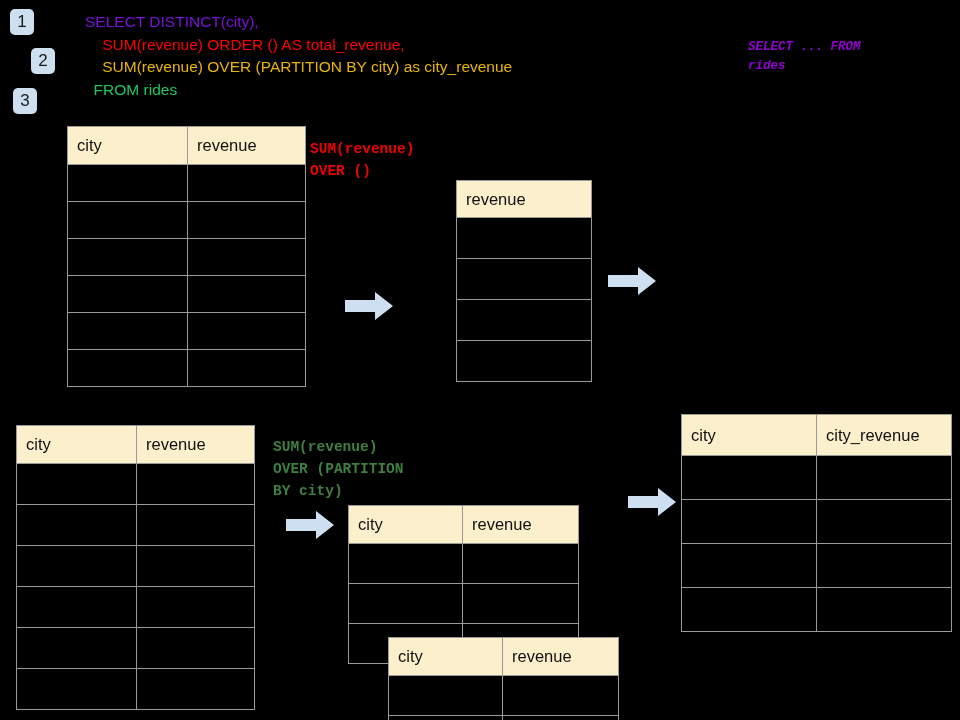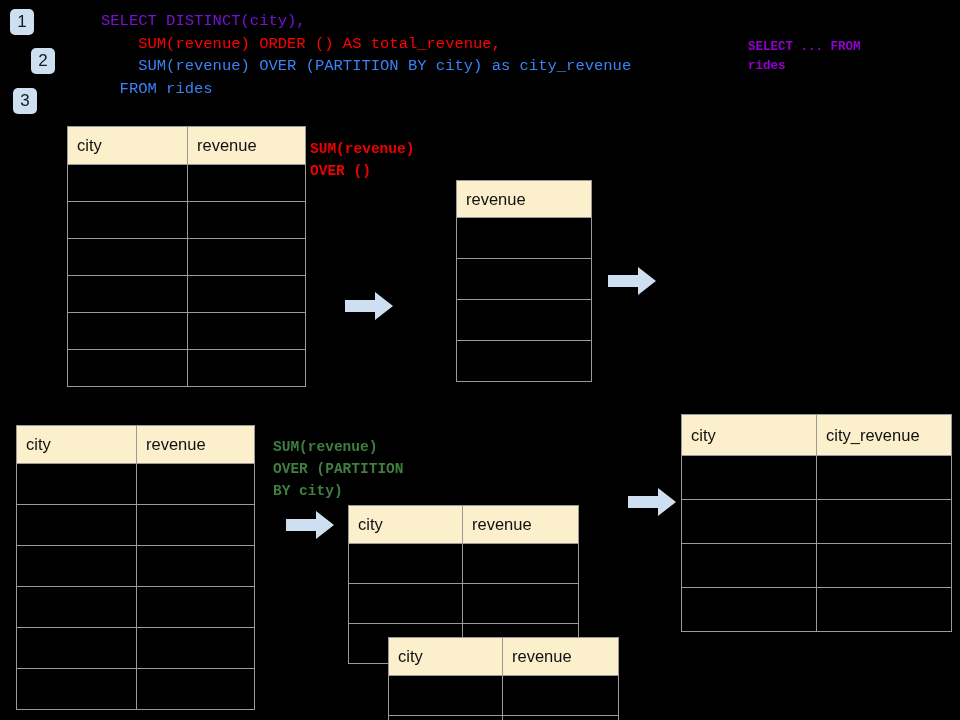--- a/index.html
+++ b/index.html
@@ -26,40 +26,40 @@
     font-size: 17px;
     line-height: 26px;
     text-align: center;
     width: 24px;
     height: 26px;
   }
 
   
   .code {
     position: absolute;
-    font-family: Liberation Mono, monospace;
+    font-family: Liberation Sans, sans-serif;
     font-size: 15.5px;
     line-height: 21.5px;
     white-space: pre;
     letter-spacing: 0px;
-    margin-left: 16px;
   }
   .c-violet  { color: #7a11d8; }
   .c-red     { color: #ff0000; }
-  .c-green   { color: #3b82f6; }
-  .c-magenta { color: #3b82f6; }
+  .c-green   { color: #eab308; }
+  .c-magenta { color: #22c55e; }
 
   .code-small {
     position: absolute;
     font-family: "Liberation Mono", monospace;
     font-size: 12.5px;
     line-height: 19px;
     white-space: pre;
     color: #9400d3;
     font-weight: bold;
+    font-style: italic;
   }
 
   
   .anno {
     position: absolute;
     font-family: "Liberation Mono", monospace;
     font-size: 14.5px;
     line-height: 22px;
     white-space: pre;
     font-weight: bold;

